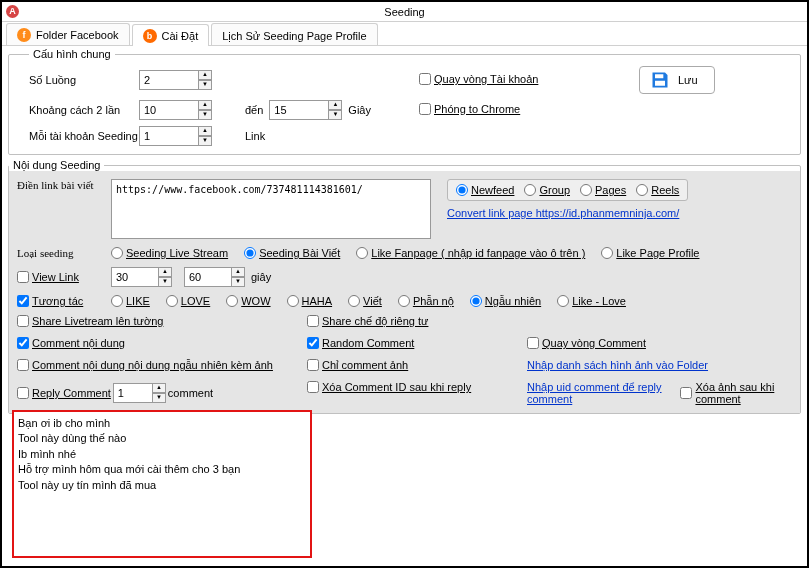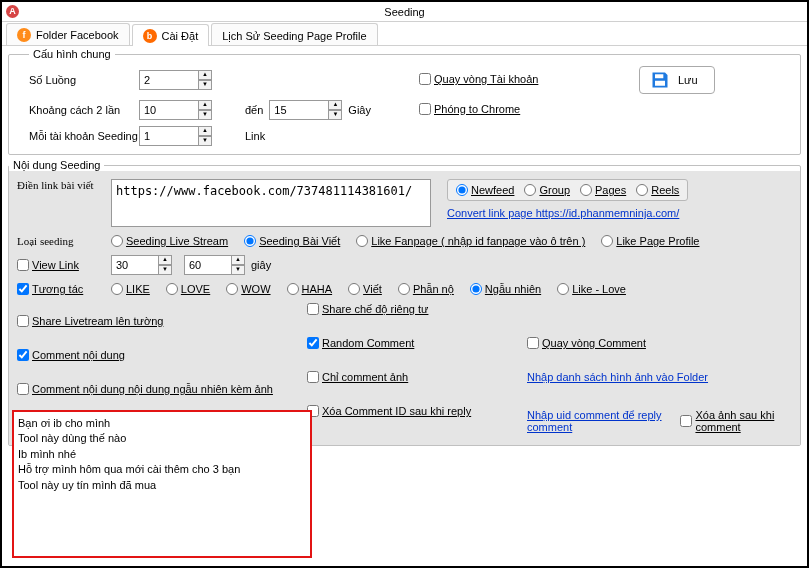--- a/index.html
+++ b/index.html
@@ -136,23 +136,23 @@
   background: #fff;
   cursor: pointer;
   gap: 8px;
 }
 .disk-icon { width: 20px; height: 20px; fill: #1f7ae0; }
 
 .seed-body { background: #e5e5e5; padding: 8px; }
 .sr { display: flex; align-items: center; margin-bottom: 8px; }
 .sr .col-label { width: 94px; font-family: Liberation Serif, serif; }
 .link-textarea {
-  width: 320px; height: 48px;
+  width: 320px; height: 60px;
   resize: none;
-  font-size: 12px;
+  font-size: 10px;
   padding: 4px;
   border: 1px solid #999;
 }
 .right-group {
   margin-left: 16px;
   display: flex; flex-direction: column; gap: 6px;
 }
 .radio-group {
   border: 1px solid #b8b8b8;
   background: #efefef;
@@ -160,21 +160,21 @@
   border-radius: 3px;
   display: flex; gap: 10px;
   align-items: center;
 }
 .the-link { color: #0033cc; text-decoration: underline; cursor: pointer; }
 
 .segmented {
   display: flex; gap: 16px; align-items: center; flex-wrap: wrap;
 }
 .three-col { display: flex; }
-.three-col > div:nth-child(1){ width: 290px; margin-top: 12px; }
+.three-col > div:nth-child(1){ width: 290px; }
 .three-col > div:nth-child(2){ width: 220px; }
 .three-col > div:nth-child(3){ flex: 1; }
 
 .comment-box {
   position: absolute;
   left: 10px; bottom: 8px;
   width: 300px; height: 148px;
   border: 2px solid #e21414;
   background: #fff;
   padding: 4px;
@@ -434,21 +434,21 @@
                 <span>Comment nội dung nội dung ngẫu nhiên kèm ảnh</span>
               </label></div>
           <div><label>
                 <input type="checkbox" style="">
                 <span>Chỉ comment ảnh</span>
               </label></div>
           <div><span class="the-link">Nhập danh sách hình ảnh vào Folder</span></div>
         </div>
 
         <div class="three-col">
-          <div style="display:flex;align-items:center;gap:16px">
+          <div style="display:flex;align-items:center;gap:2px">
             <label>
                 <input type="checkbox" style="">
                 <span>Reply Comment</span>
               </label>
             <span class="spin-wrap">
               <input class="spin" style="width: 40px;" value="1">
               <span class="spin-btns">
                   <span>▲</span>
                   <span>▼</span>
                 </span>

